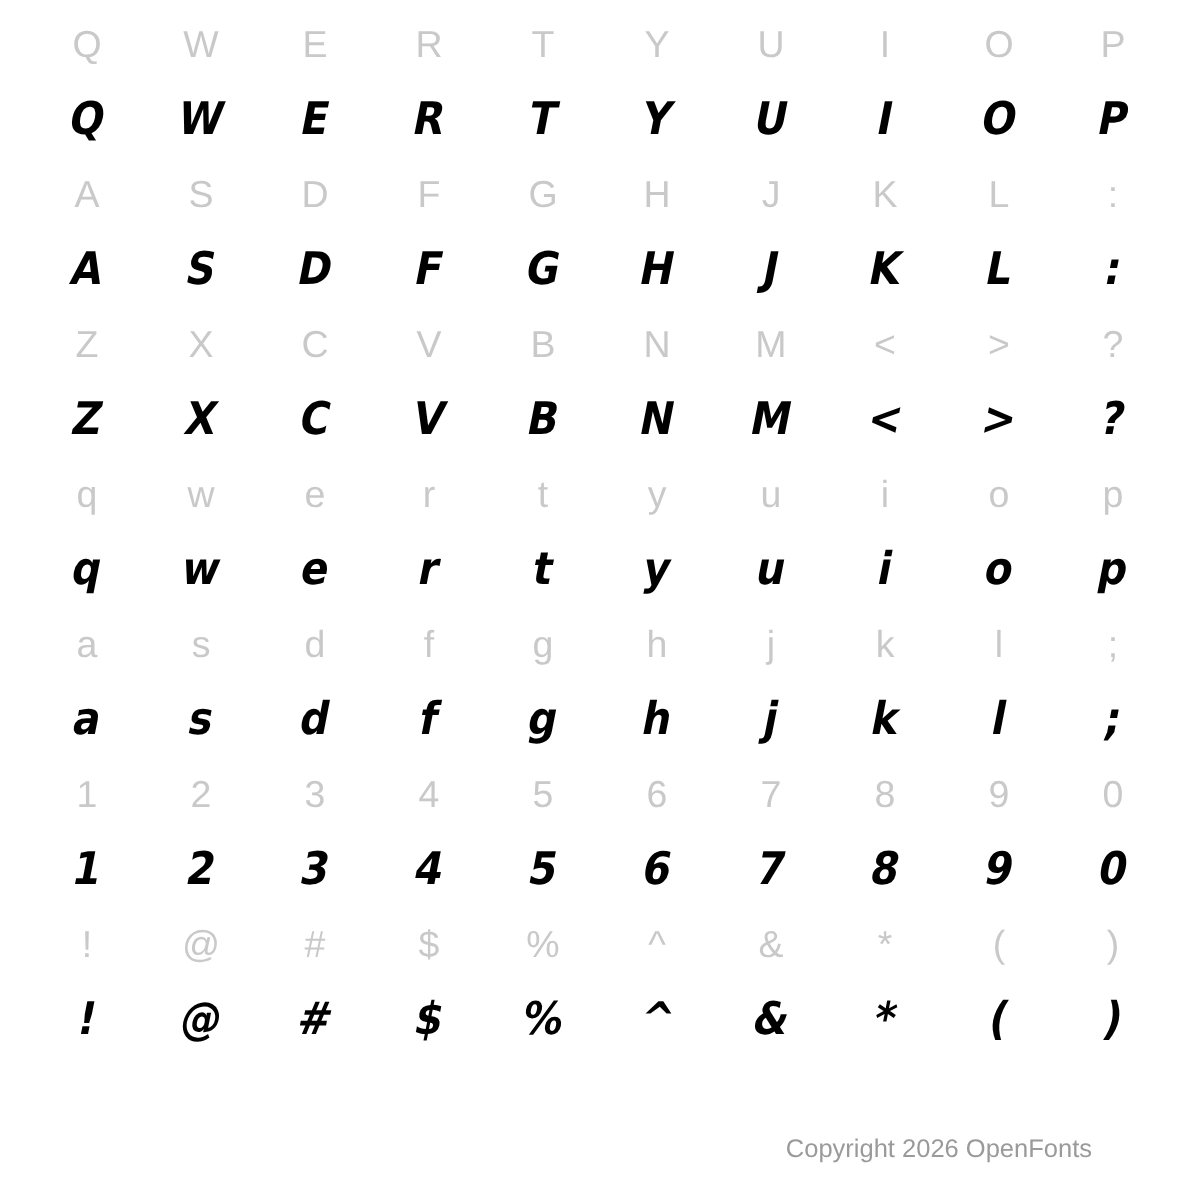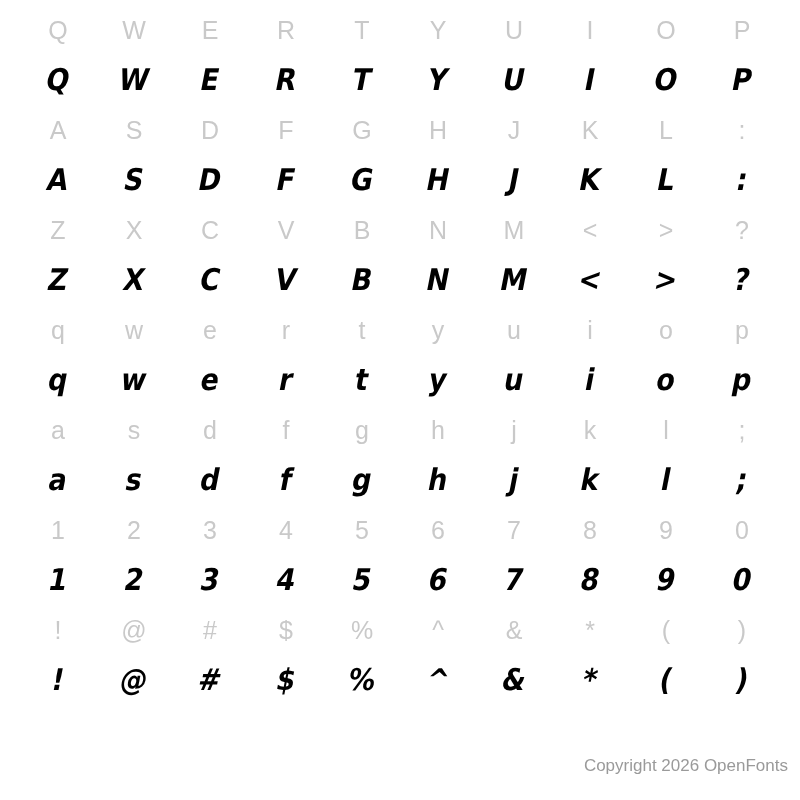--- a/index.html
+++ b/index.html
@@ -60,23 +60,24 @@
     font-size: 30px;
     font-weight: 700;
     font-family: "DejaVu Sans", sans-serif;
     font-stretch: condensed;
     transform: skewX(-11deg);
     letter-spacing: 0px;
   }
   .footer {
     position: absolute;
     left: 0;
-    right: 12px;
+    right: 0;
     bottom: 24px;
     text-align: right;
+    padding-right: 72px;
     color: #9a9a9a;
     font-size: 17px;
     font-family: "Liberation Sans", sans-serif;
   }
   .spacer-top { height: 6px; }
 </style>
 </head>
 <body>
 
 <div class="sheet">

